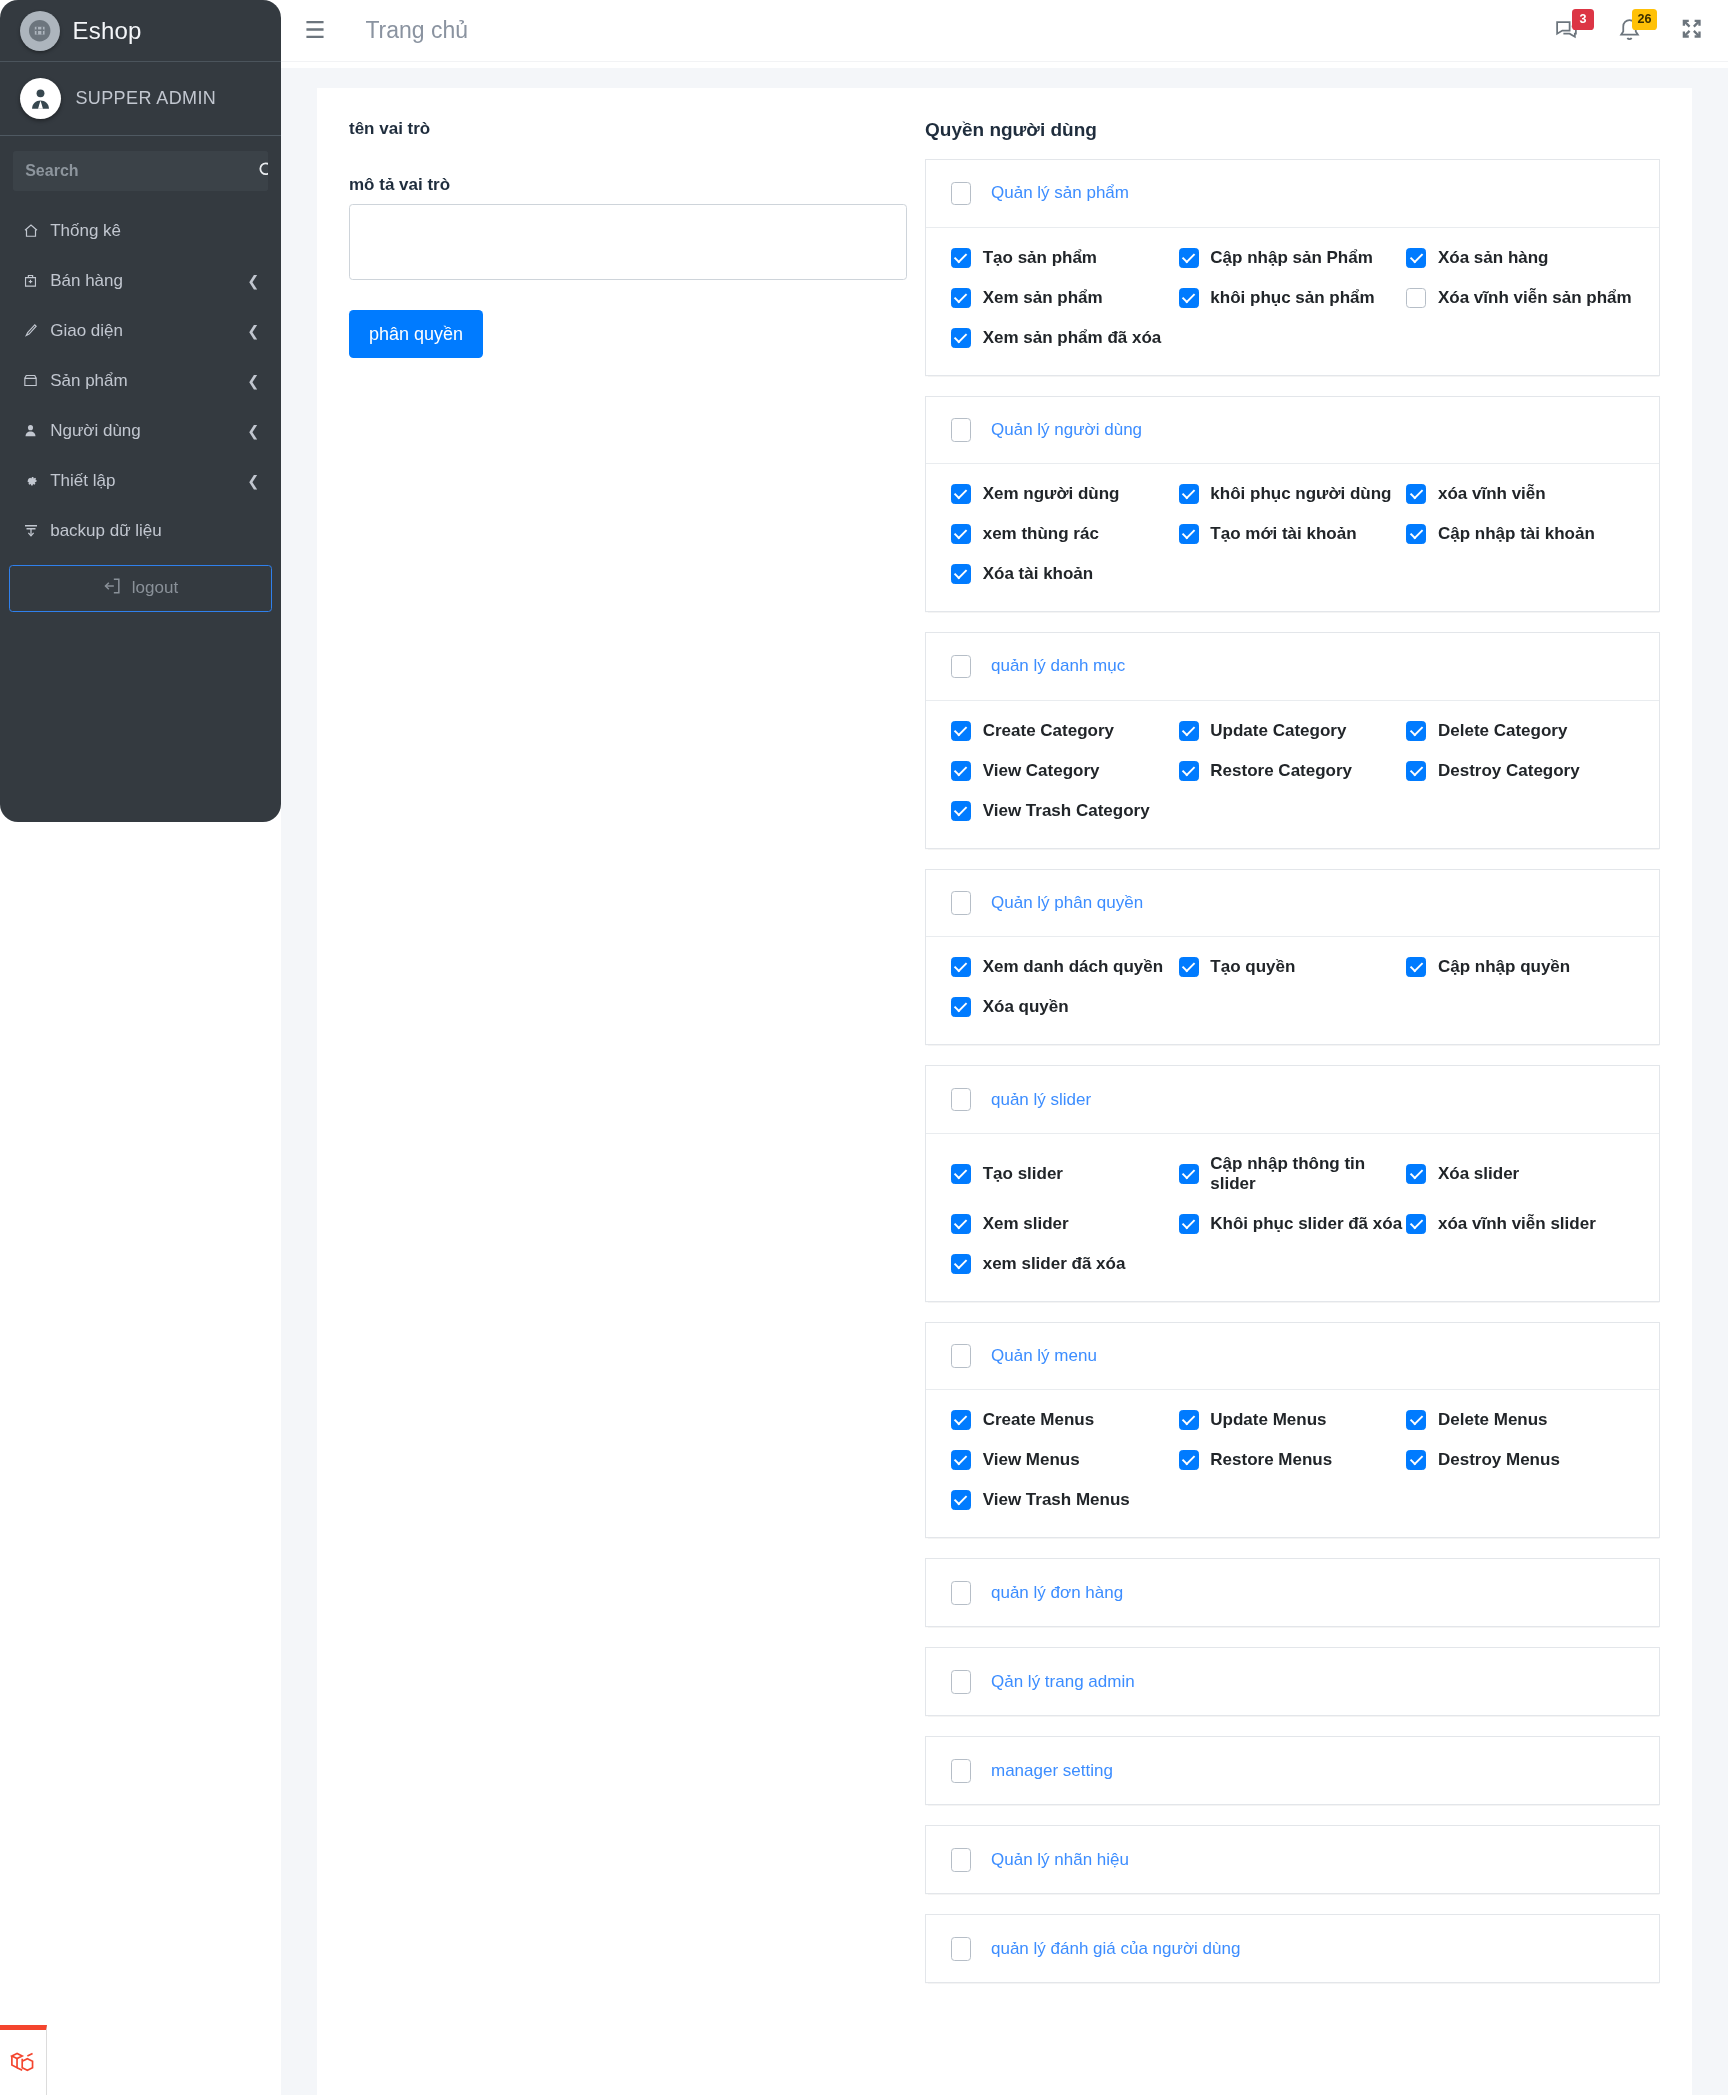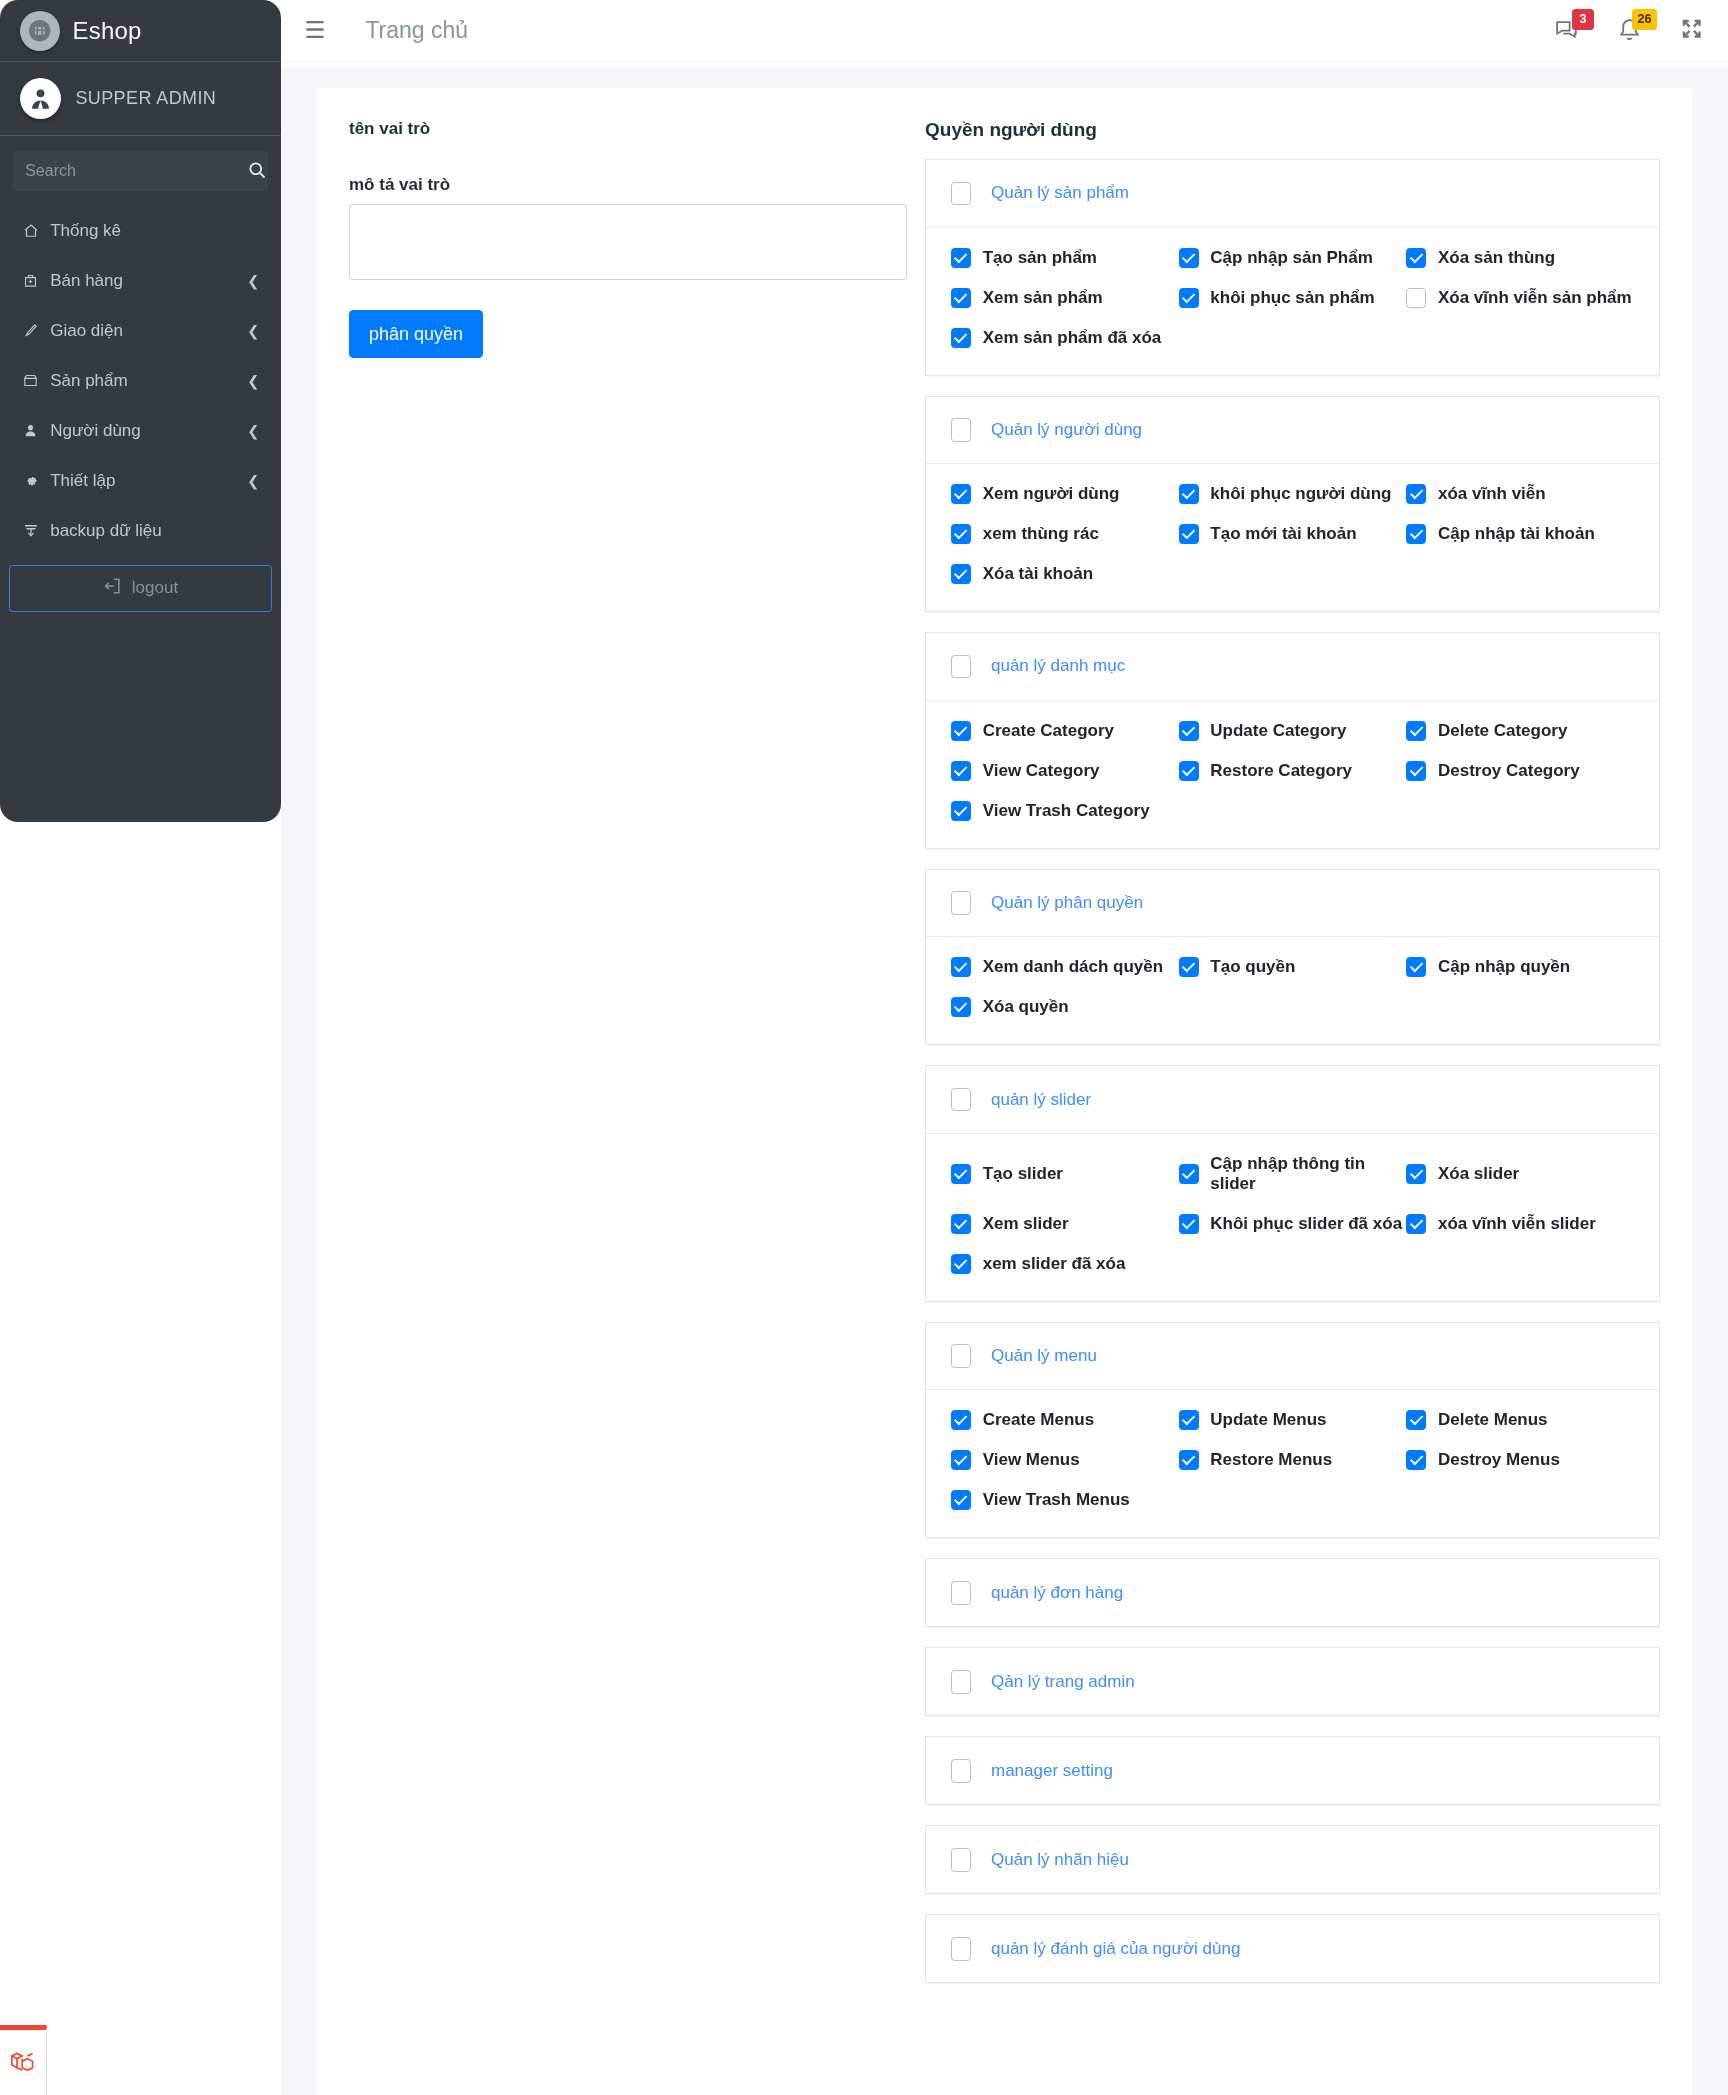--- a/index.html
+++ b/index.html
@@ -59,20 +59,21 @@
     border-radius: 2.7px;
     overflow: hidden;
   }
   .searchwrap input {
     flex: 1; border: 0; outline: 0;
     background: transparent;
     color: #fdba74;
     font-size: 16px;
     padding: 0 12.6px;
     font-family: "Liberation Sans", sans-serif;
+    font-weight: bold;
   }
   .searchwrap input::placeholder { color: #8d959d; }
   .searchbtn {
     width: 47px;
     background: #3b4248;
     border: 0;
     color: #e9ecef;
     display: flex; align-items: center; justify-content: center;
     cursor: pointer;
   }
@@ -429,21 +430,21 @@
                 <label class="perm-cell">
                   <span class="cb checked"></span>
                   <span>Tạo sản phẩm</span>
                 </label>
                 <label class="perm-cell">
                   <span class="cb checked"></span>
                   <span>Cập nhập sản Phẩm</span>
                 </label>
                 <label class="perm-cell">
                   <span class="cb checked"></span>
-                  <span>Xóa sản thùng</span>
+                  <span>Xóa sản hàng</span>
                 </label>
               </div>
               <div class="perm-row">
                 <label class="perm-cell">
                   <span class="cb checked"></span>
                   <span>Xem sản phẩm</span>
                 </label>
                 <label class="perm-cell">
                   <span class="cb checked"></span>
                   <span>khôi phục sản phẩm</span>

